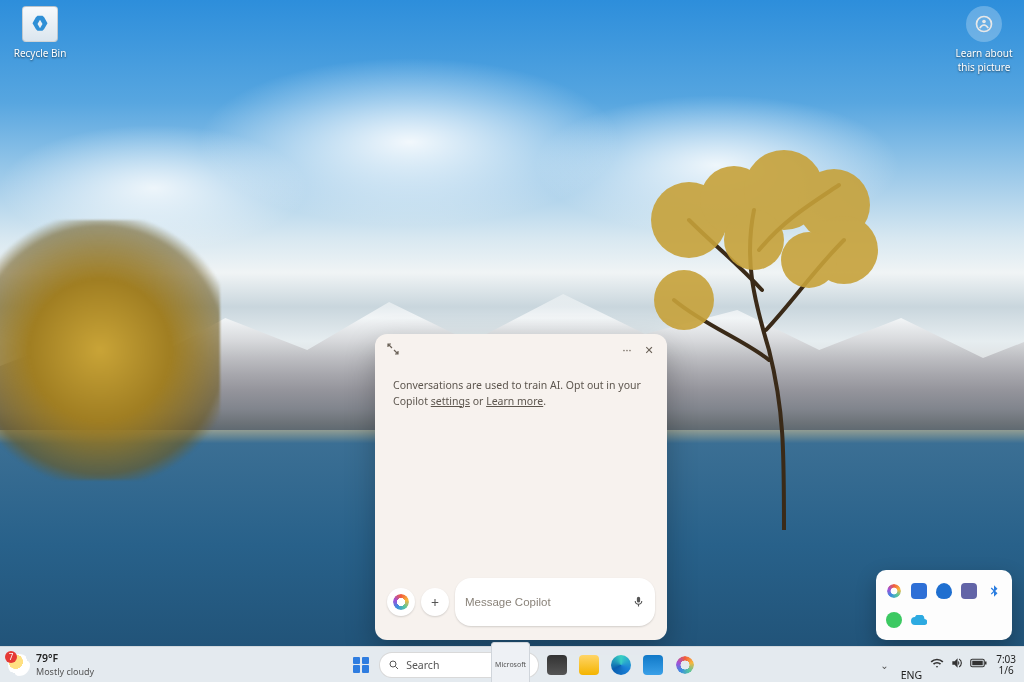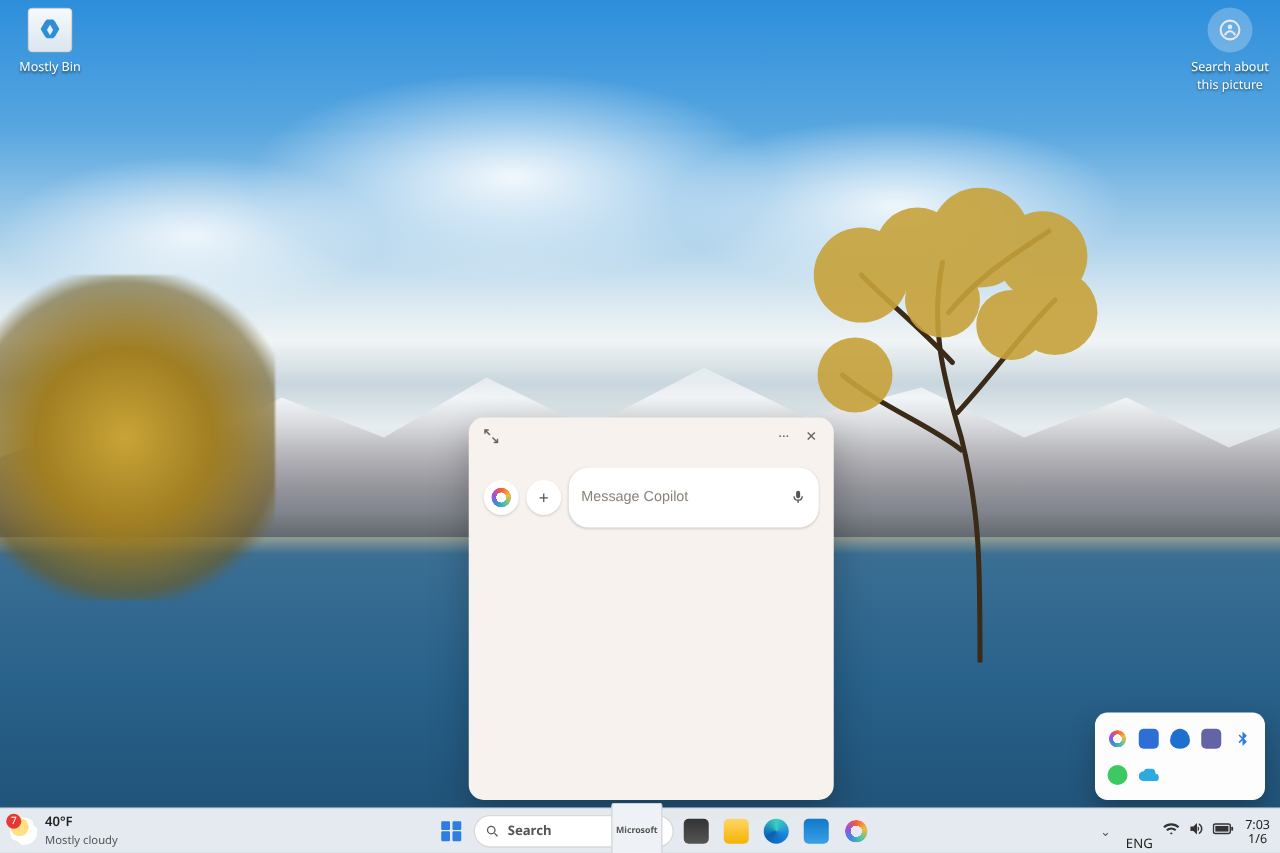--- a/index.html
+++ b/index.html
@@ -107,21 +107,21 @@
     background: rgba(245,247,250,.92); backdrop-filter: blur(6px);
     border-top:1px solid rgba(0,0,0,.08);
     display:flex; align-items:center; font-size:10.5px; color:#222;
   }
   .tb-left { display:flex; align-items:center; gap:6px; padding-left:8px; min-width:170px;}
   .weather-icon { width:22px; height:22px; border-radius:50%;
     background: radial-gradient(circle at 35% 35%, #ffe082 0 35%, #fff 36% 55%, rgba(255,255,255,0) 56%),
                 radial-gradient(circle at 65% 65%, #fff 0 45%, rgba(255,255,255,0) 46%); position:relative;}
   .weather-badge{ position:absolute; left:-3px; top:-3px; width:12px;height:12px;border-radius:50%;background:#e53935;color:#fff;font-size:8px;display:flex;align-items:center;justify-content:center;}
   .tb-center { flex:1; display:flex; align-items:center; justify-content:center; gap:4px;}
-  .tb-btn { height:28px; min-width:28px; padding:0 4px; border-radius:4px; display:flex; align-items:center; justify-content:center; cursor:pointer;font-weight:bold;}
+  .tb-btn { height:28px; min-width:28px; padding:0 4px; border-radius:4px; display:flex; align-items:center; justify-content:center; cursor:pointer;}
   .start-glyph { width:16px; height:16px; display:grid; grid-template:1fr 1fr / 1fr 1fr; gap:1.5px;}
   .start-glyph span{ background:#2f7de0; border-radius:1px;}
   .searchbox { width:160px; height:26px; background:#fff; border:1px solid rgba(0,0,0,.15); border-radius:13px; display:flex; align-items:center; padding:0 8px; gap:6px; color:#555;}
   .searchbox .label-wrap{ flex:1; display:flex; align-items:center; justify-content:space-between;}
   .ms-tag{ font-size:7px; background:#eef1f5;border:1px solid #d0d5db;border-radius:3px;padding:17px 3px;color:#555;}
   .pin { width:20px; height:20px; border-radius:4px; }
 
   .tb-right { display:flex; align-items:center; gap:8px; padding-right:8px;}
   .chev{ font-size:10px; color:#555; cursor:pointer; padding:4px;}
   .clock { text-align:center; line-height:1.1; font-size:10px;}
@@ -155,47 +155,52 @@
     </g>
   </svg>
 </div>
 
 <div id="recycle-bin" class="desktop-icon">
   <div class="glyph">
     <svg width="20" height="20" viewBox="0 0 24 24">
         <path fill="#2e8fd6" d="M7 4l2-2h6l2 2 4 7-4 7-2 2H9l-2-2-4-7 4-7zm5 3l-3 5 3 5 3-5-3-5z"></path>
       </svg>
   </div>
-  <div>Mostly Bin</div>
+  <div>Recycle Bin</div>
 </div>
 
 <div id="learn-picture" class="desktop-icon">
   <div class="glyph">
     <svg width="20" height="20" viewBox="0 0 24 24">
         <circle cx="12" cy="12" r="9" fill="none" stroke="#e8e8e8" stroke-width="2"></circle>
         <circle cx="12" cy="9" r="2.2" fill="#e8e8e8"></circle>
         <path d="M7 17c1.3-2.5 3-3.8 5-3.8s3.7 1.3 5 3.8" fill="none" stroke="#e8e8e8" stroke-width="2"></path>
       </svg>
   </div>
-  <div>Search about this picture</div>
+  <div>Learn about this picture</div>
 </div>
 
 <div class="copilot">
   <div class="copilot-titlebar">
     <div class="win-btn" title="Open in window">
       <svg width="12" height="12" viewBox="0 0 12 12">
           <path d="M1 4V1h3M11 8v3H8M1 1l4 4M11 11L7 7" stroke="#6b6258" stroke-width="1.2" fill="none"></path>
         </svg>
     </div>
     <div style="display:flex; gap:2px;">
       <div class="win-btn">···</div>
       <div class="win-btn">✕</div>
     </div>
   </div>
 
+  <div class="copilot-body">
+    <p>
+      <span>Conversations are used to train AI. Opt out in your Copilot </span><a>settings</a><span> or </span><a>Learn more</a><span>.</span>
+    </p>
+  </div>
 
   <div class="copilot-input-row">
     <div class="copilot-logo">
         <div class="copilot-swirl"></div>
       </div>
     <div class="round-btn">+</div>
     <div class="copilot-input">
       <input type="text" placeholder="Message Copilot" style="">
       <span style="cursor:pointer;">
         <svg width="13" height="13" viewBox="0 0 24 24">
@@ -233,21 +238,21 @@
       </svg>
     </div>
 </div>
 
 <div class="taskbar">
   <div class="tb-left">
     <div class="weather-icon">
       <div class="weather-badge">7</div>
     </div>
     <div>
-      <div style="font-size:10.5px;font-weight:600;">40°F</div>
+      <div style="font-size:10.5px;font-weight:600;">79°F</div>
       <div style="font-size:9px;color:#555;">Mostly cloudy</div>
     </div>
   </div>
 
   <div class="tb-center">
     <div class="tb-btn">
       <div class="start-glyph">
           <span></span>
           <span></span>
           <span></span>

